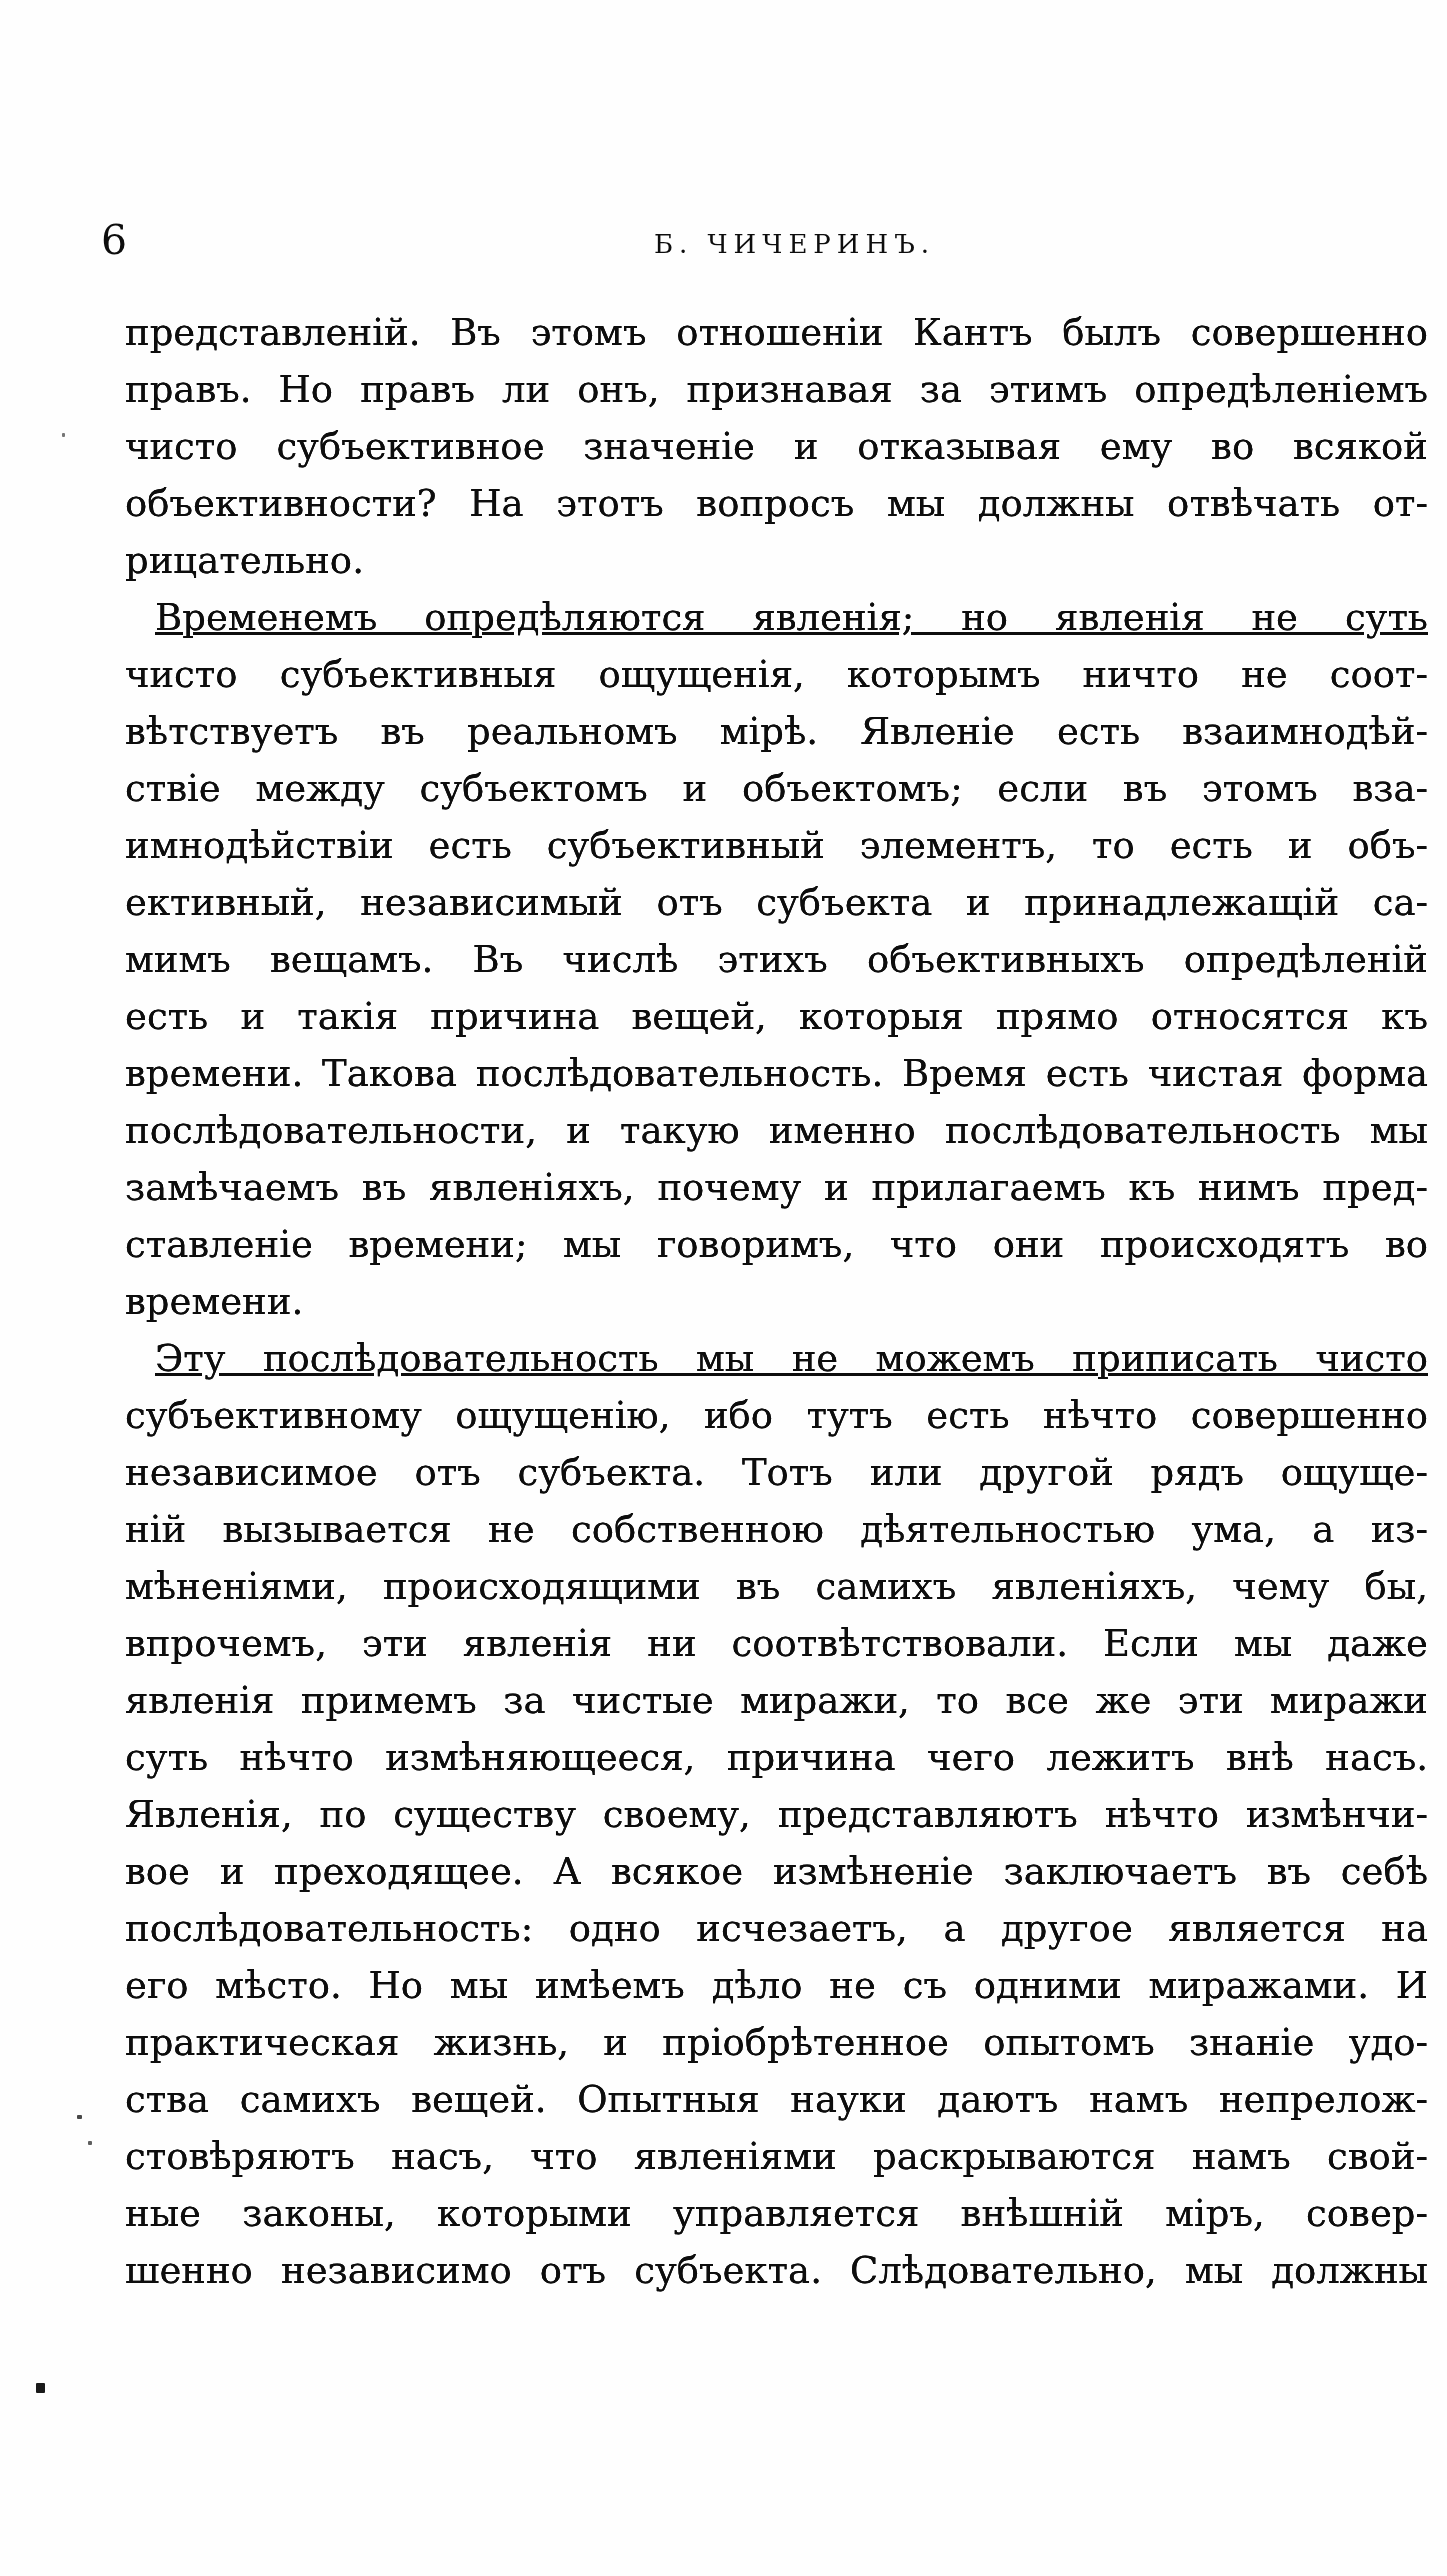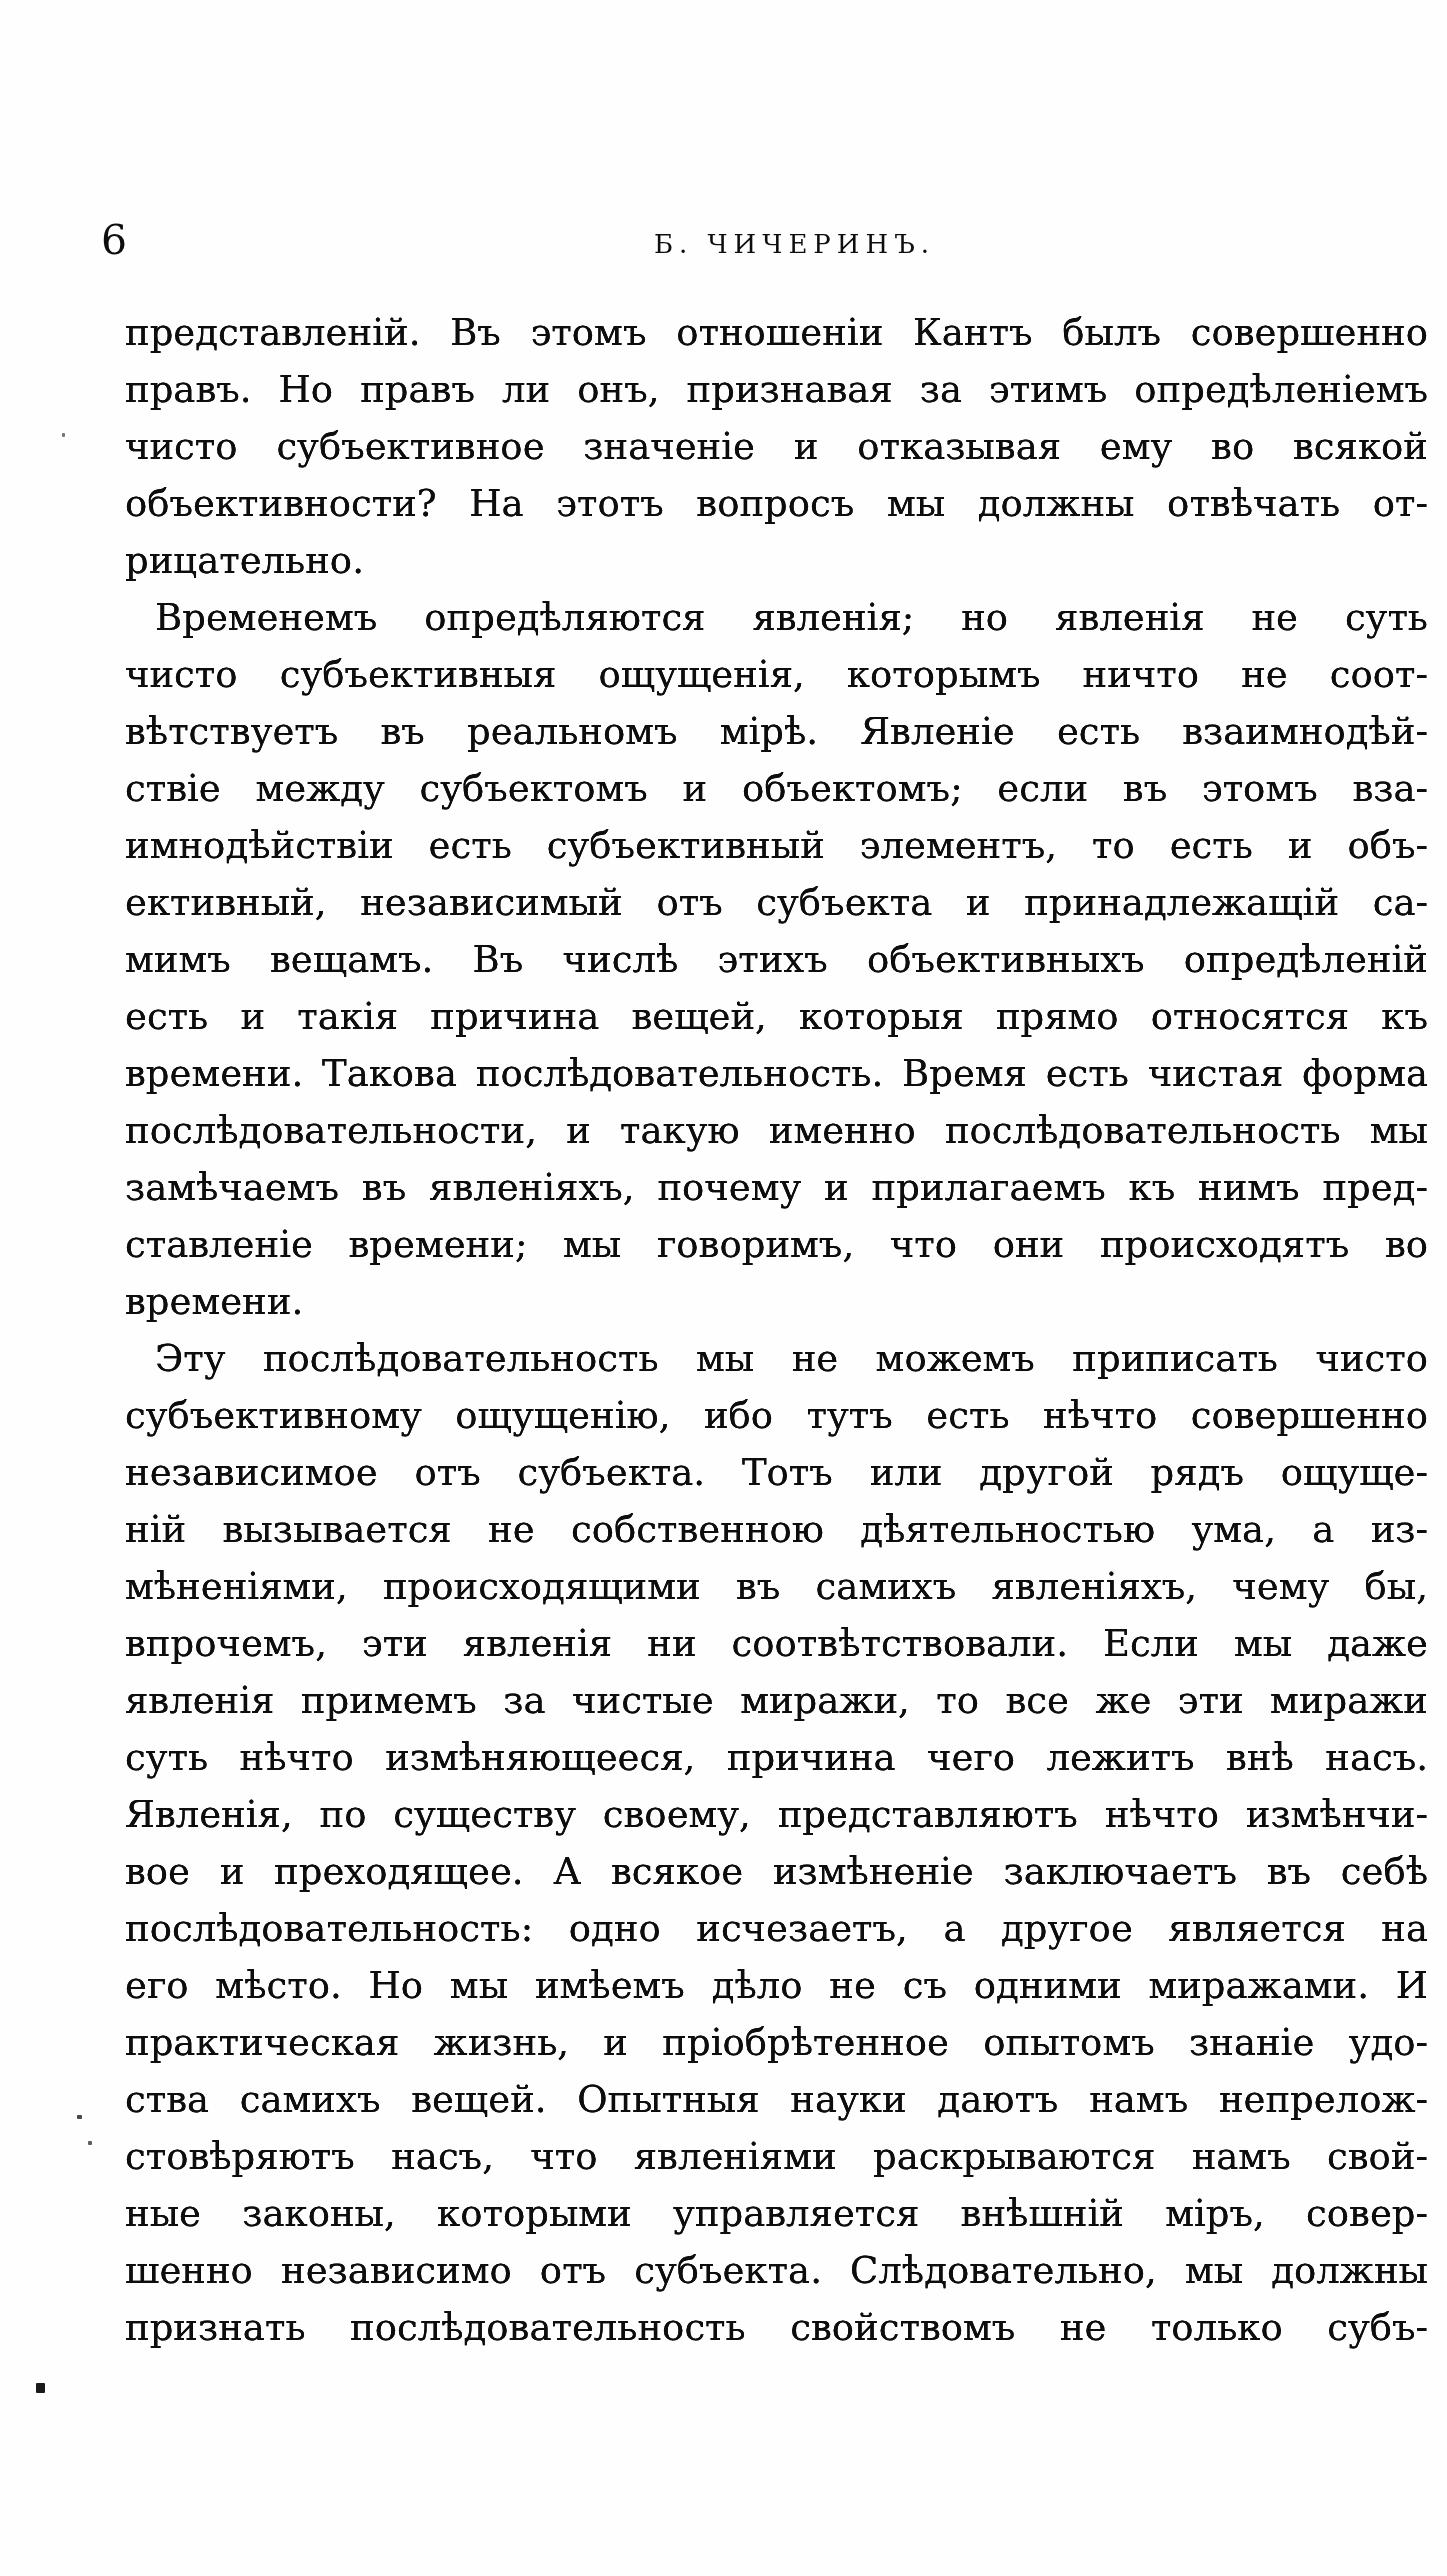--- a/index.html
+++ b/index.html
@@ -35,20 +35,21 @@
     text-align:justify;
     text-align-last:justify;
     white-space:normal;
     text-shadow:0 0 0.5px #000;
   }
   .line.para-end{
     text-align-last:left;
   }
   .line.indent{
     text-indent:30px;
+    text-decoration:underline;
   }
   .italic{}
   .speck{
     position:absolute;background:#1a1a1a;border-radius:1px;
   }
   .speck.s1{left:36px;top:2383px;width:9px;height:10px;}
   .speck.s2{left:77px;top:2115px;width:5px;height:4px;opacity:.8;}
   .speck.s3{left:88px;top:2141px;width:4px;height:4px;opacity:.7;}
   .speck.s4{left:62px;top:433px;width:3px;height:4px;opacity:.6;}
 </style>
@@ -91,21 +92,20 @@
     <div class="line">суть нѣчто измѣняющееся, причина чего лежитъ внѣ насъ.</div>
     <div class="line">Явленія, по существу своему, представляютъ нѣчто измѣнчи-</div>
     <div class="line">вое и преходящее. А всякое измѣненіе заключаетъ въ себѣ</div>
     <div class="line">послѣдовательность: одно исчезаетъ, а другое является на</div>
     <div class="line">его мѣсто. Но мы имѣемъ дѣло не съ одними миражами. И</div>
     <div class="line">практическая жизнь, и пріобрѣтенное опытомъ знаніе удо-</div>
     <div class="line">ства самихъ вещей. Опытныя науки даютъ намъ непрелож-</div>
     <div class="line">стовѣряютъ насъ, что явленіями раскрываются намъ свой-</div>
     <div class="line">ные законы, которыми управляется внѣшній міръ, совер-</div>
     <div class="line">шенно независимо отъ субъекта. Слѣдовательно, мы должны</div>
-    <div class="line">признать послѣдовательность свойствомъ не только субъ-</div>
   </div>
 
   <div class="speck s1"></div>
   <div class="speck s2"></div>
   <div class="speck s3"></div>
   <div class="speck s4"></div>
 
 </div>
 
 

